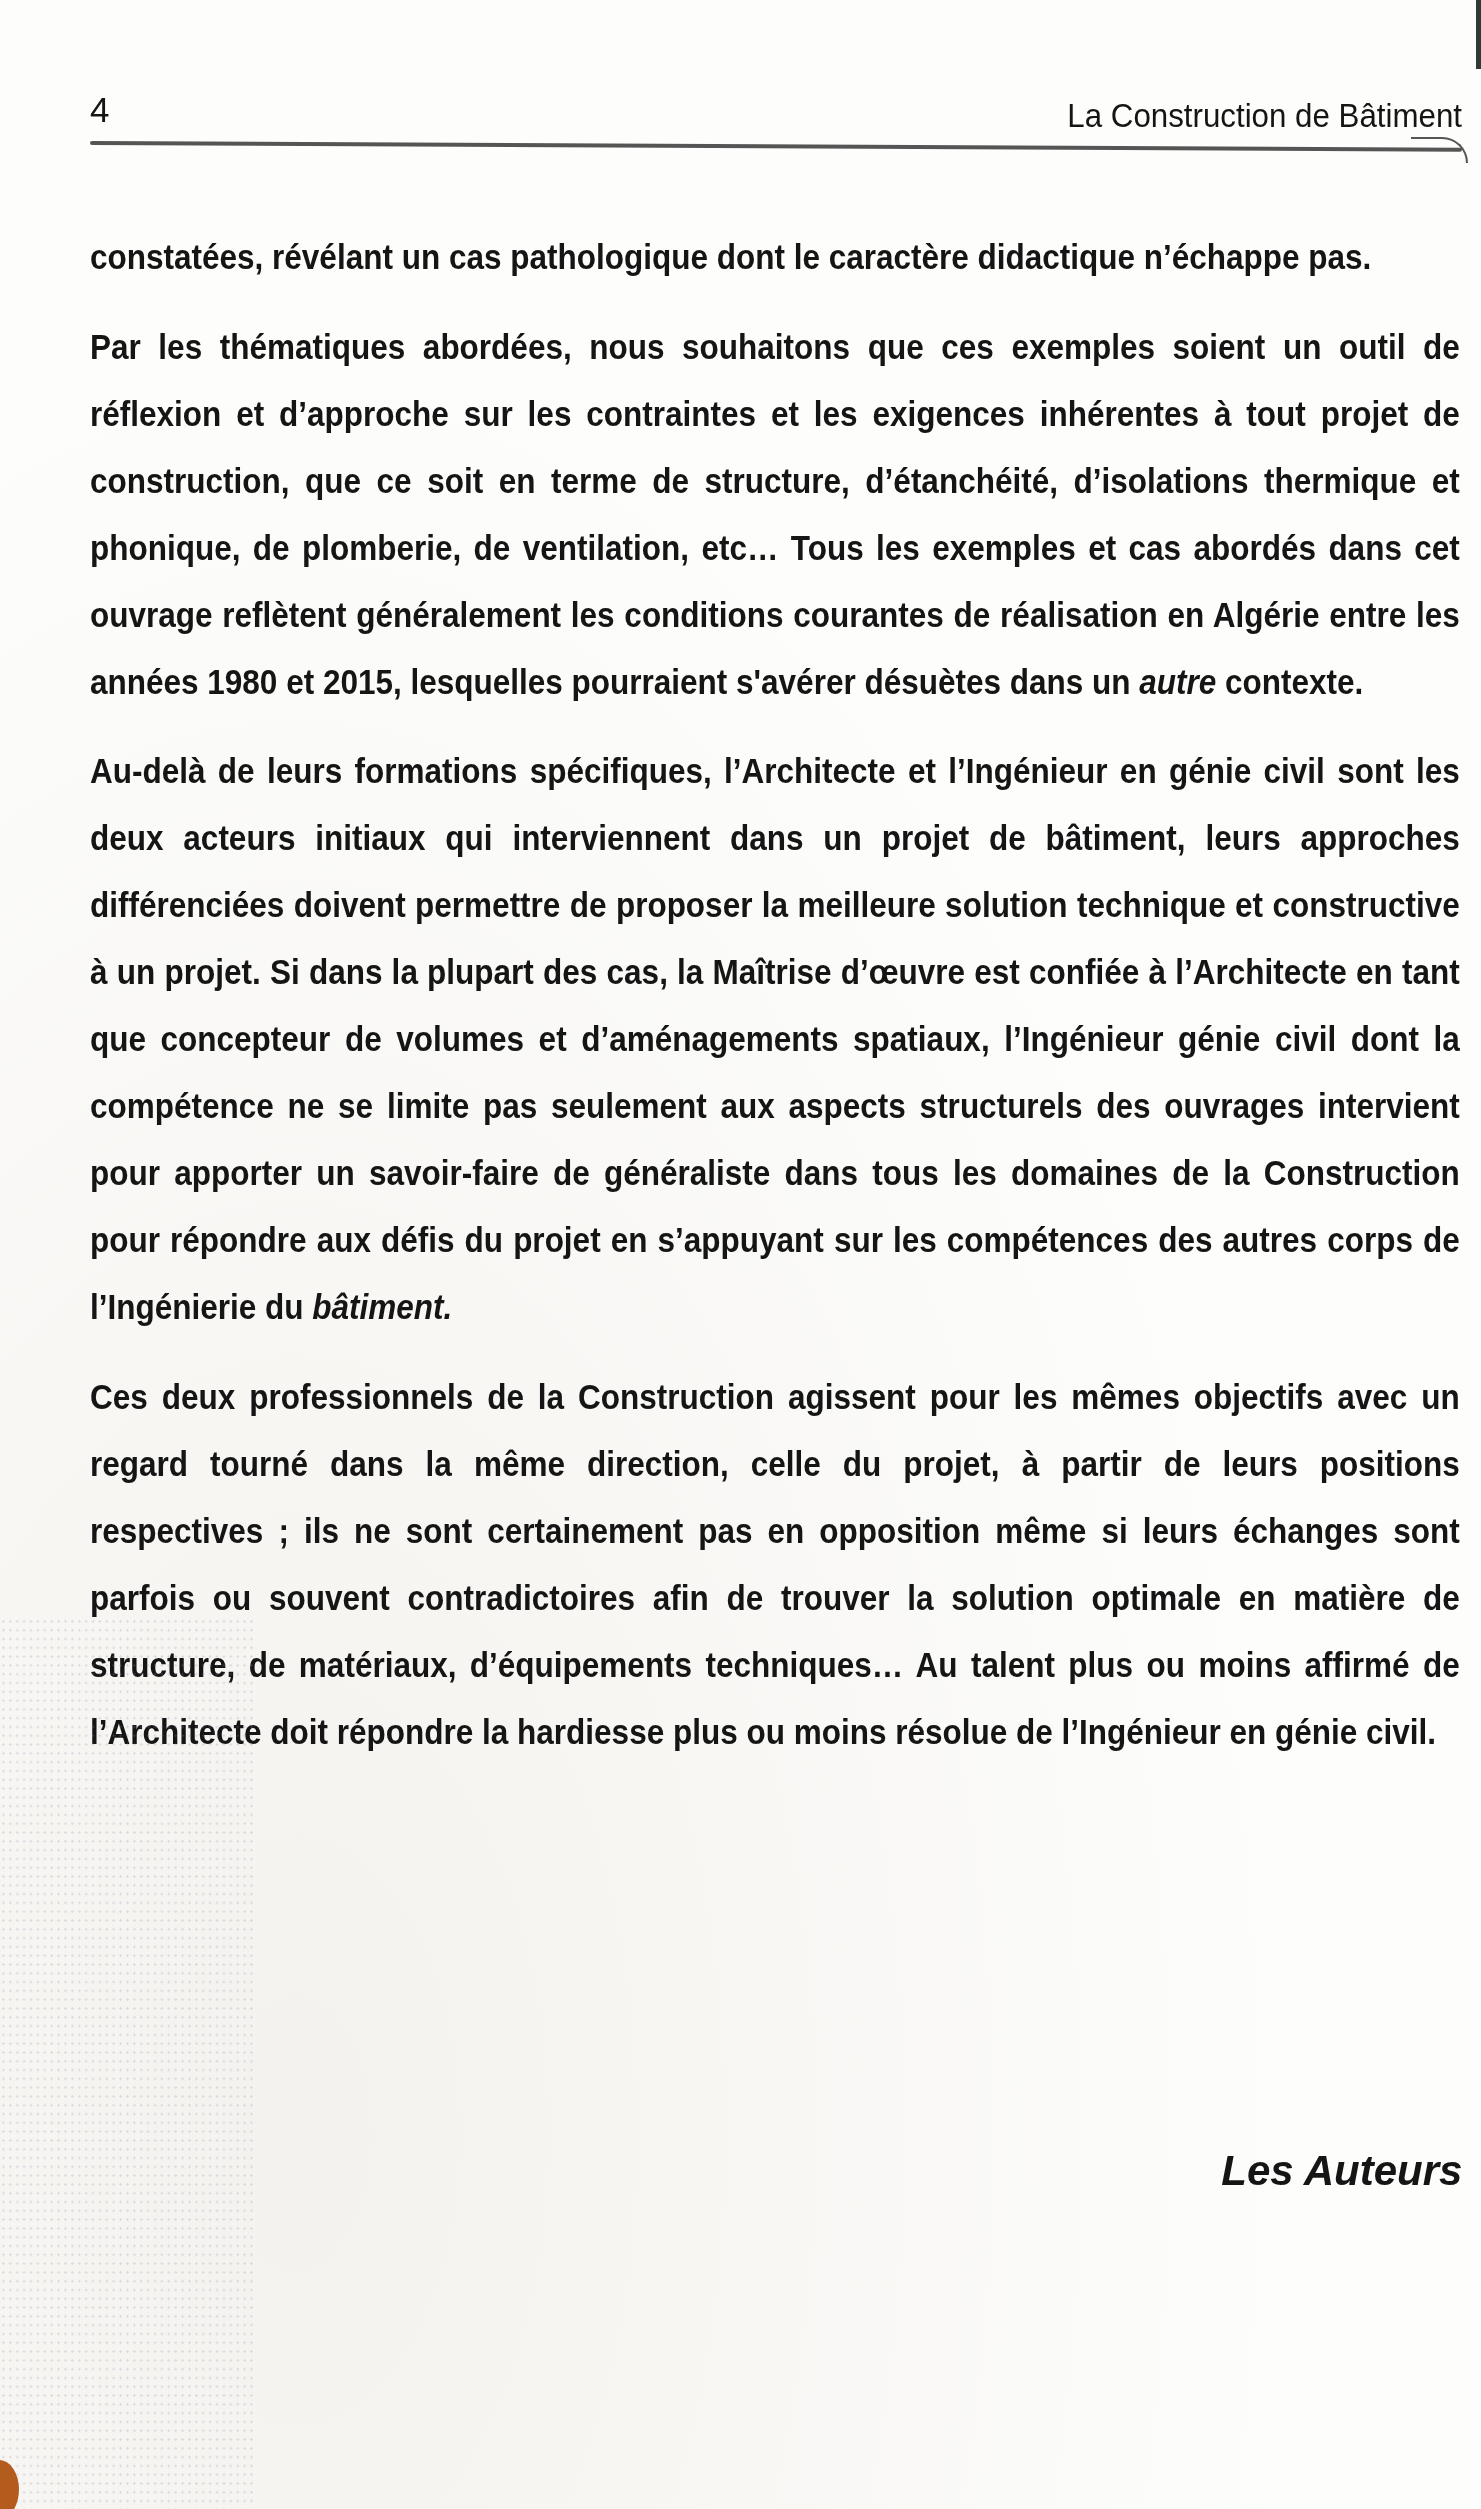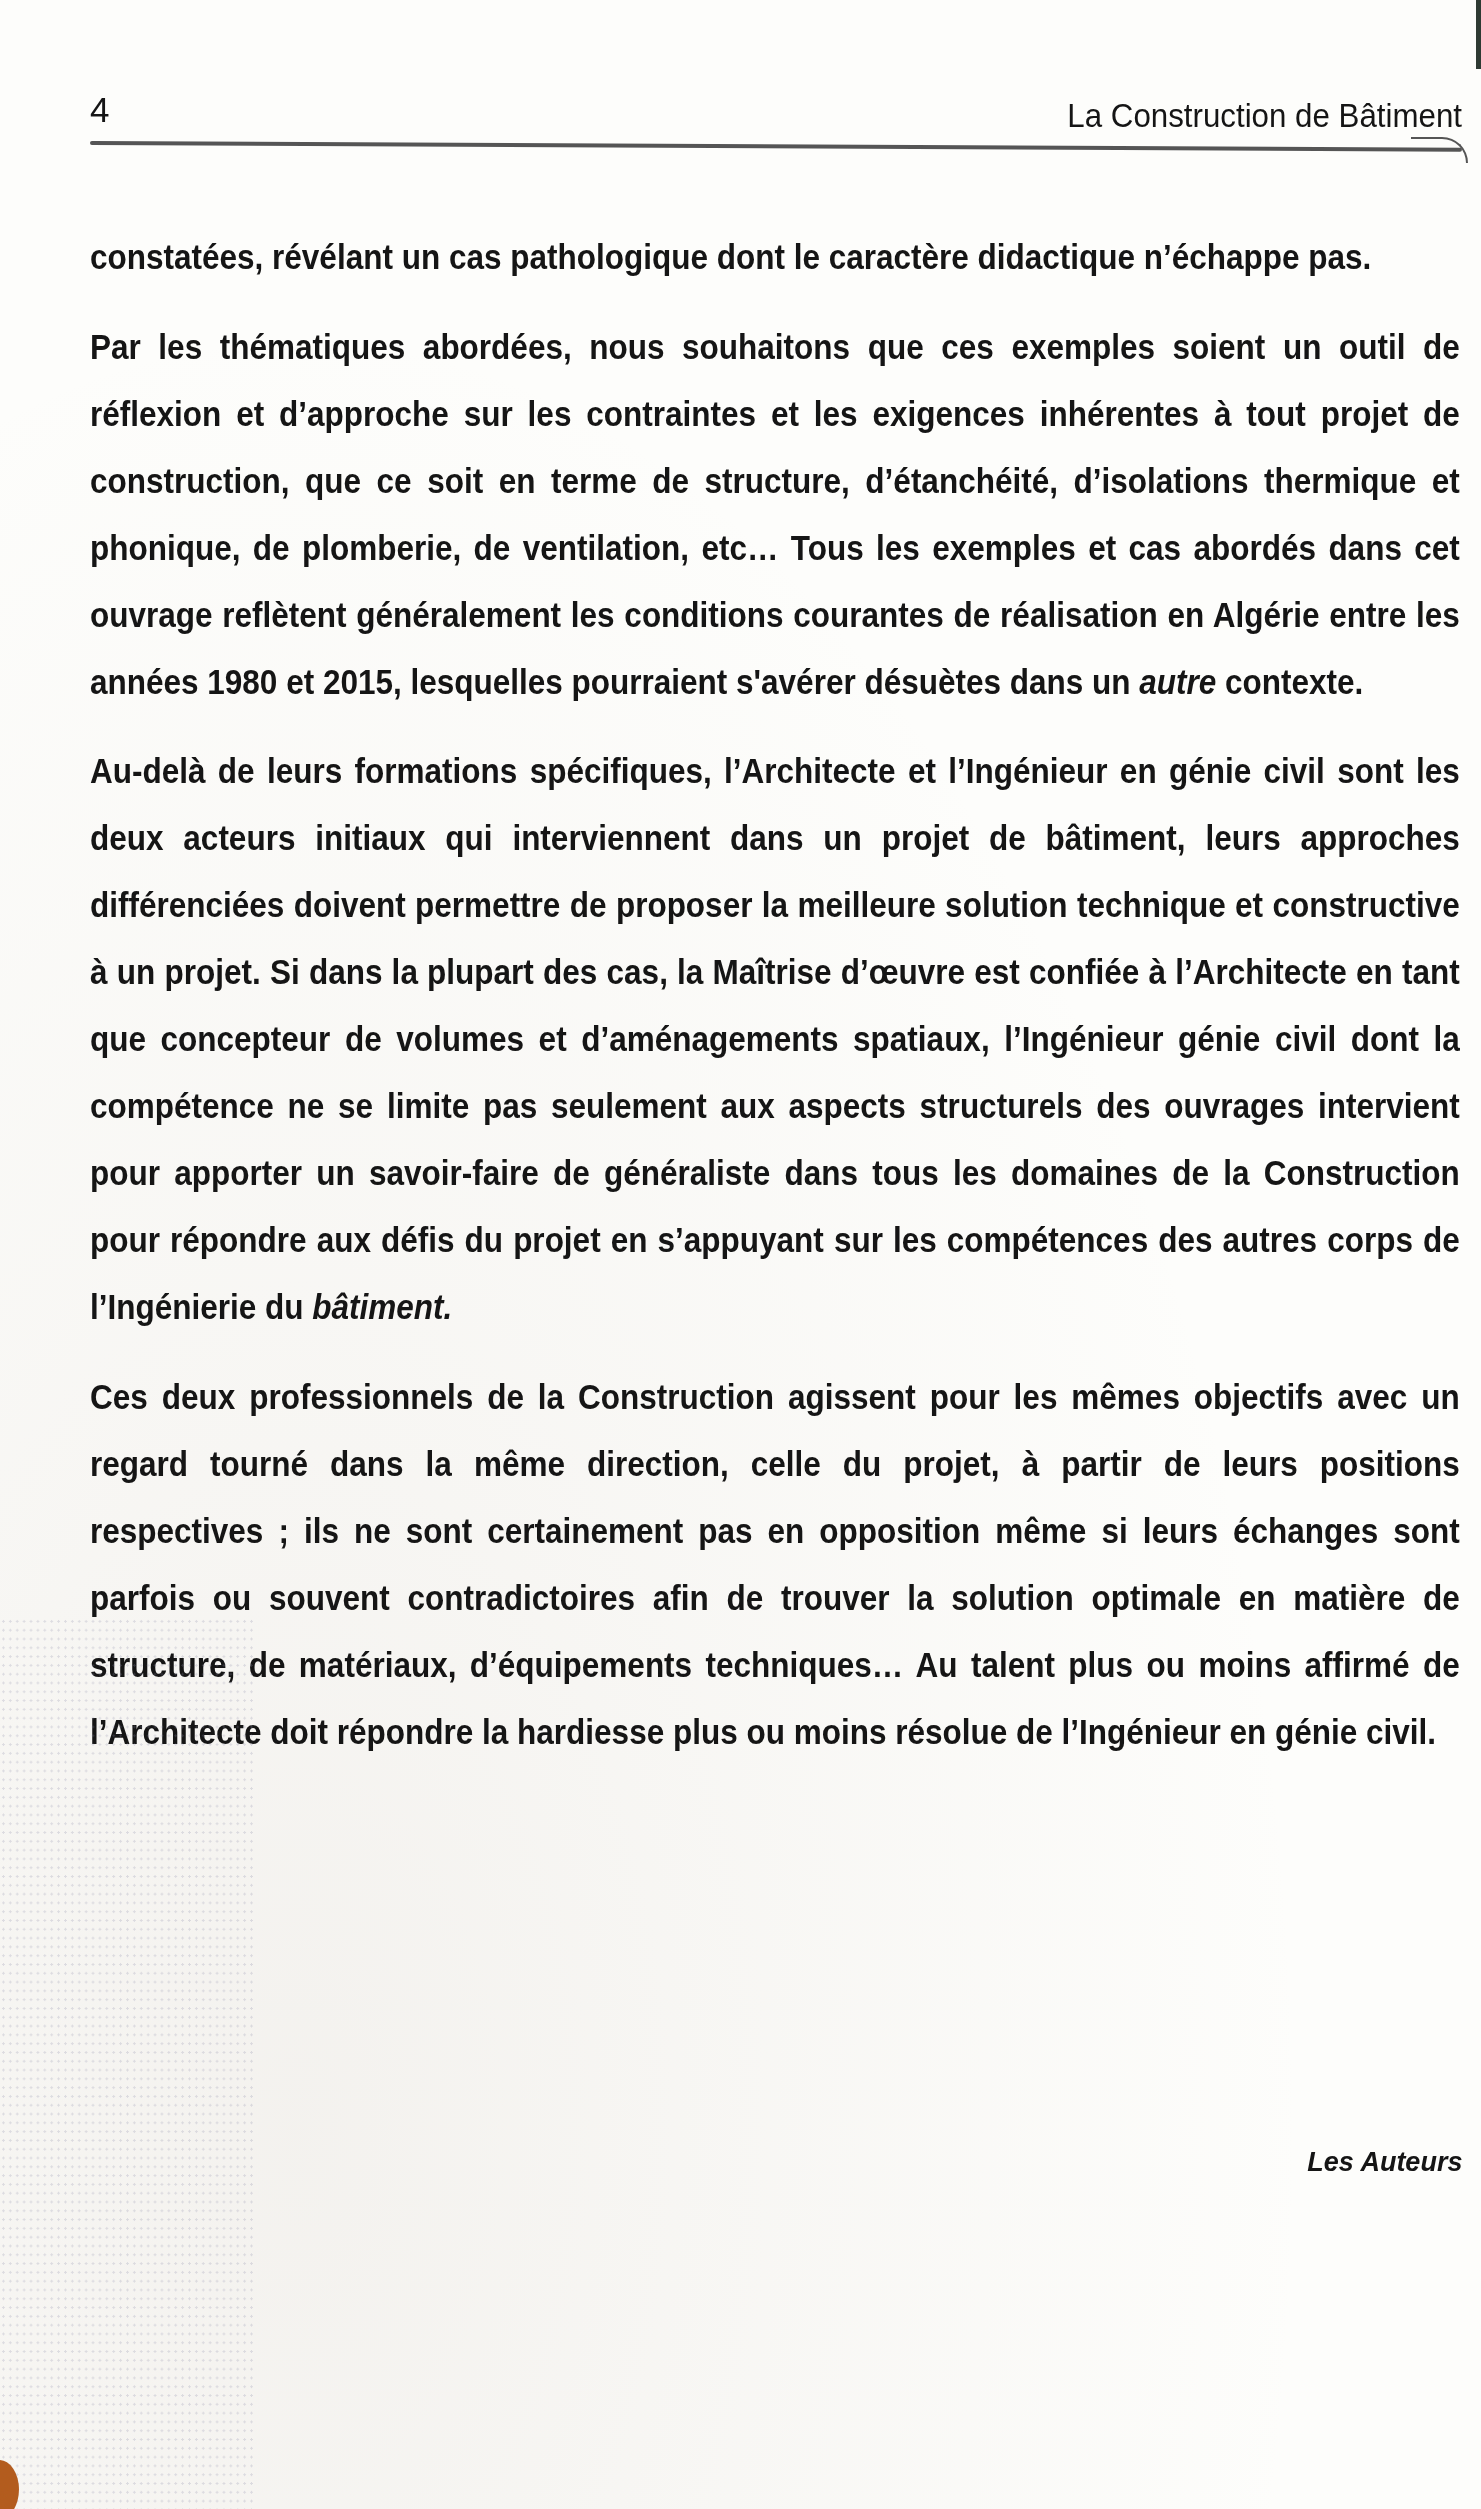--- a/index.html
+++ b/index.html
@@ -47,21 +47,21 @@
     font-size: 35px; line-height: 67px;
     text-align: justify; font-weight: bold;
     transform: scaleX(0.9); transform-origin: left top;
     width: 1522px;
   }
   .body-text p { margin: 0 0 0 0; }
   .body-text p + p { margin-top: 22.5px; }
   .body-text em { font-style: italic; }
   .signature {
     position: absolute; right: 19.6px; top: 2147px;
-    font-size: 27px; font-style: italic; font-weight: bold;
+    font-size: 42px; font-style: italic; font-weight: bold;
   }
   .speckle {
     position: absolute; left: 0; top: 1617px; width: 255px; height: 892px;
     background-image: radial-gradient(rgba(140,140,170,0.25) 1px, transparent 1px);
     background-size: 6.9px 8.8px;
   }
   .bottom-corner {
     position: absolute; left: -19.6px; bottom: -9.8px; width: 39px; height: 59px;
     border-radius: 50%; background: #b35c1e;
   }

